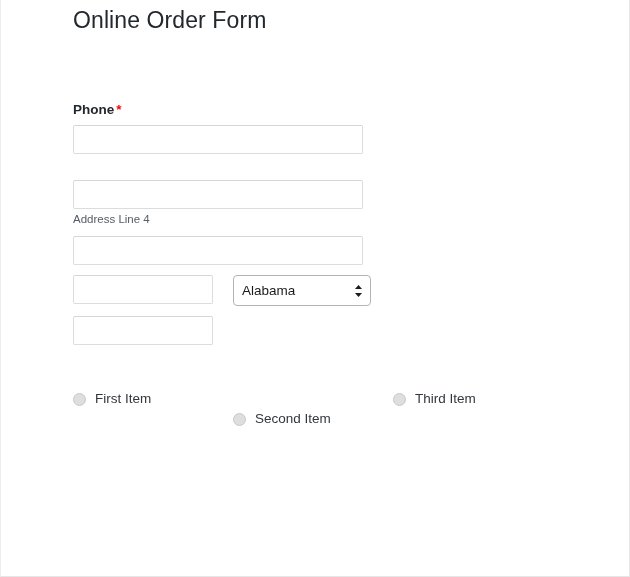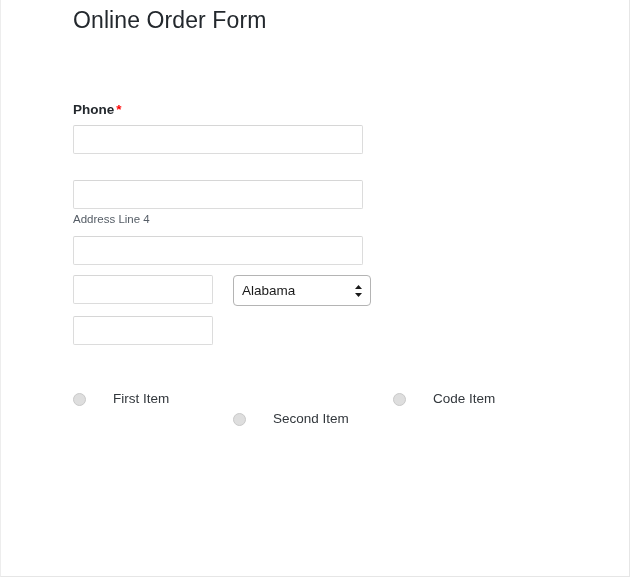--- a/index.html
+++ b/index.html
@@ -152,21 +152,21 @@
 
   .radio-row {
     display: flex;
     align-items: center;
     margin-top: 7px;
   }
 
   .radio-opt {
     display: flex;
     align-items: center;
-    gap: 27px;
+    gap: 9px;
   }
 
   .radio-opt.o1 { width: 160px; }
   .radio-opt.o2 { width: 160px; margin-top: 40px; }
 
   .radio-circle {
     width: 13px;
     height: 13px;
     border-radius: 50%;
     background: #dedede;
@@ -255,21 +255,21 @@
         <div class="radio-opt o1">
           <span class="radio-circle"></span>
           <span class="radio-text">First Item</span>
         </div>
         <div class="radio-opt o2">
           <span class="radio-circle"></span>
           <span class="radio-text">Second Item</span>
         </div>
         <div class="radio-opt o3">
           <span class="radio-circle"></span>
-          <span class="radio-text">Code Item</span>
+          <span class="radio-text">Third Item</span>
         </div>
       </div>
     </div>
 
     <div class="gap-block"></div>
 
   </div>
 </div>
 
 </body></html>

